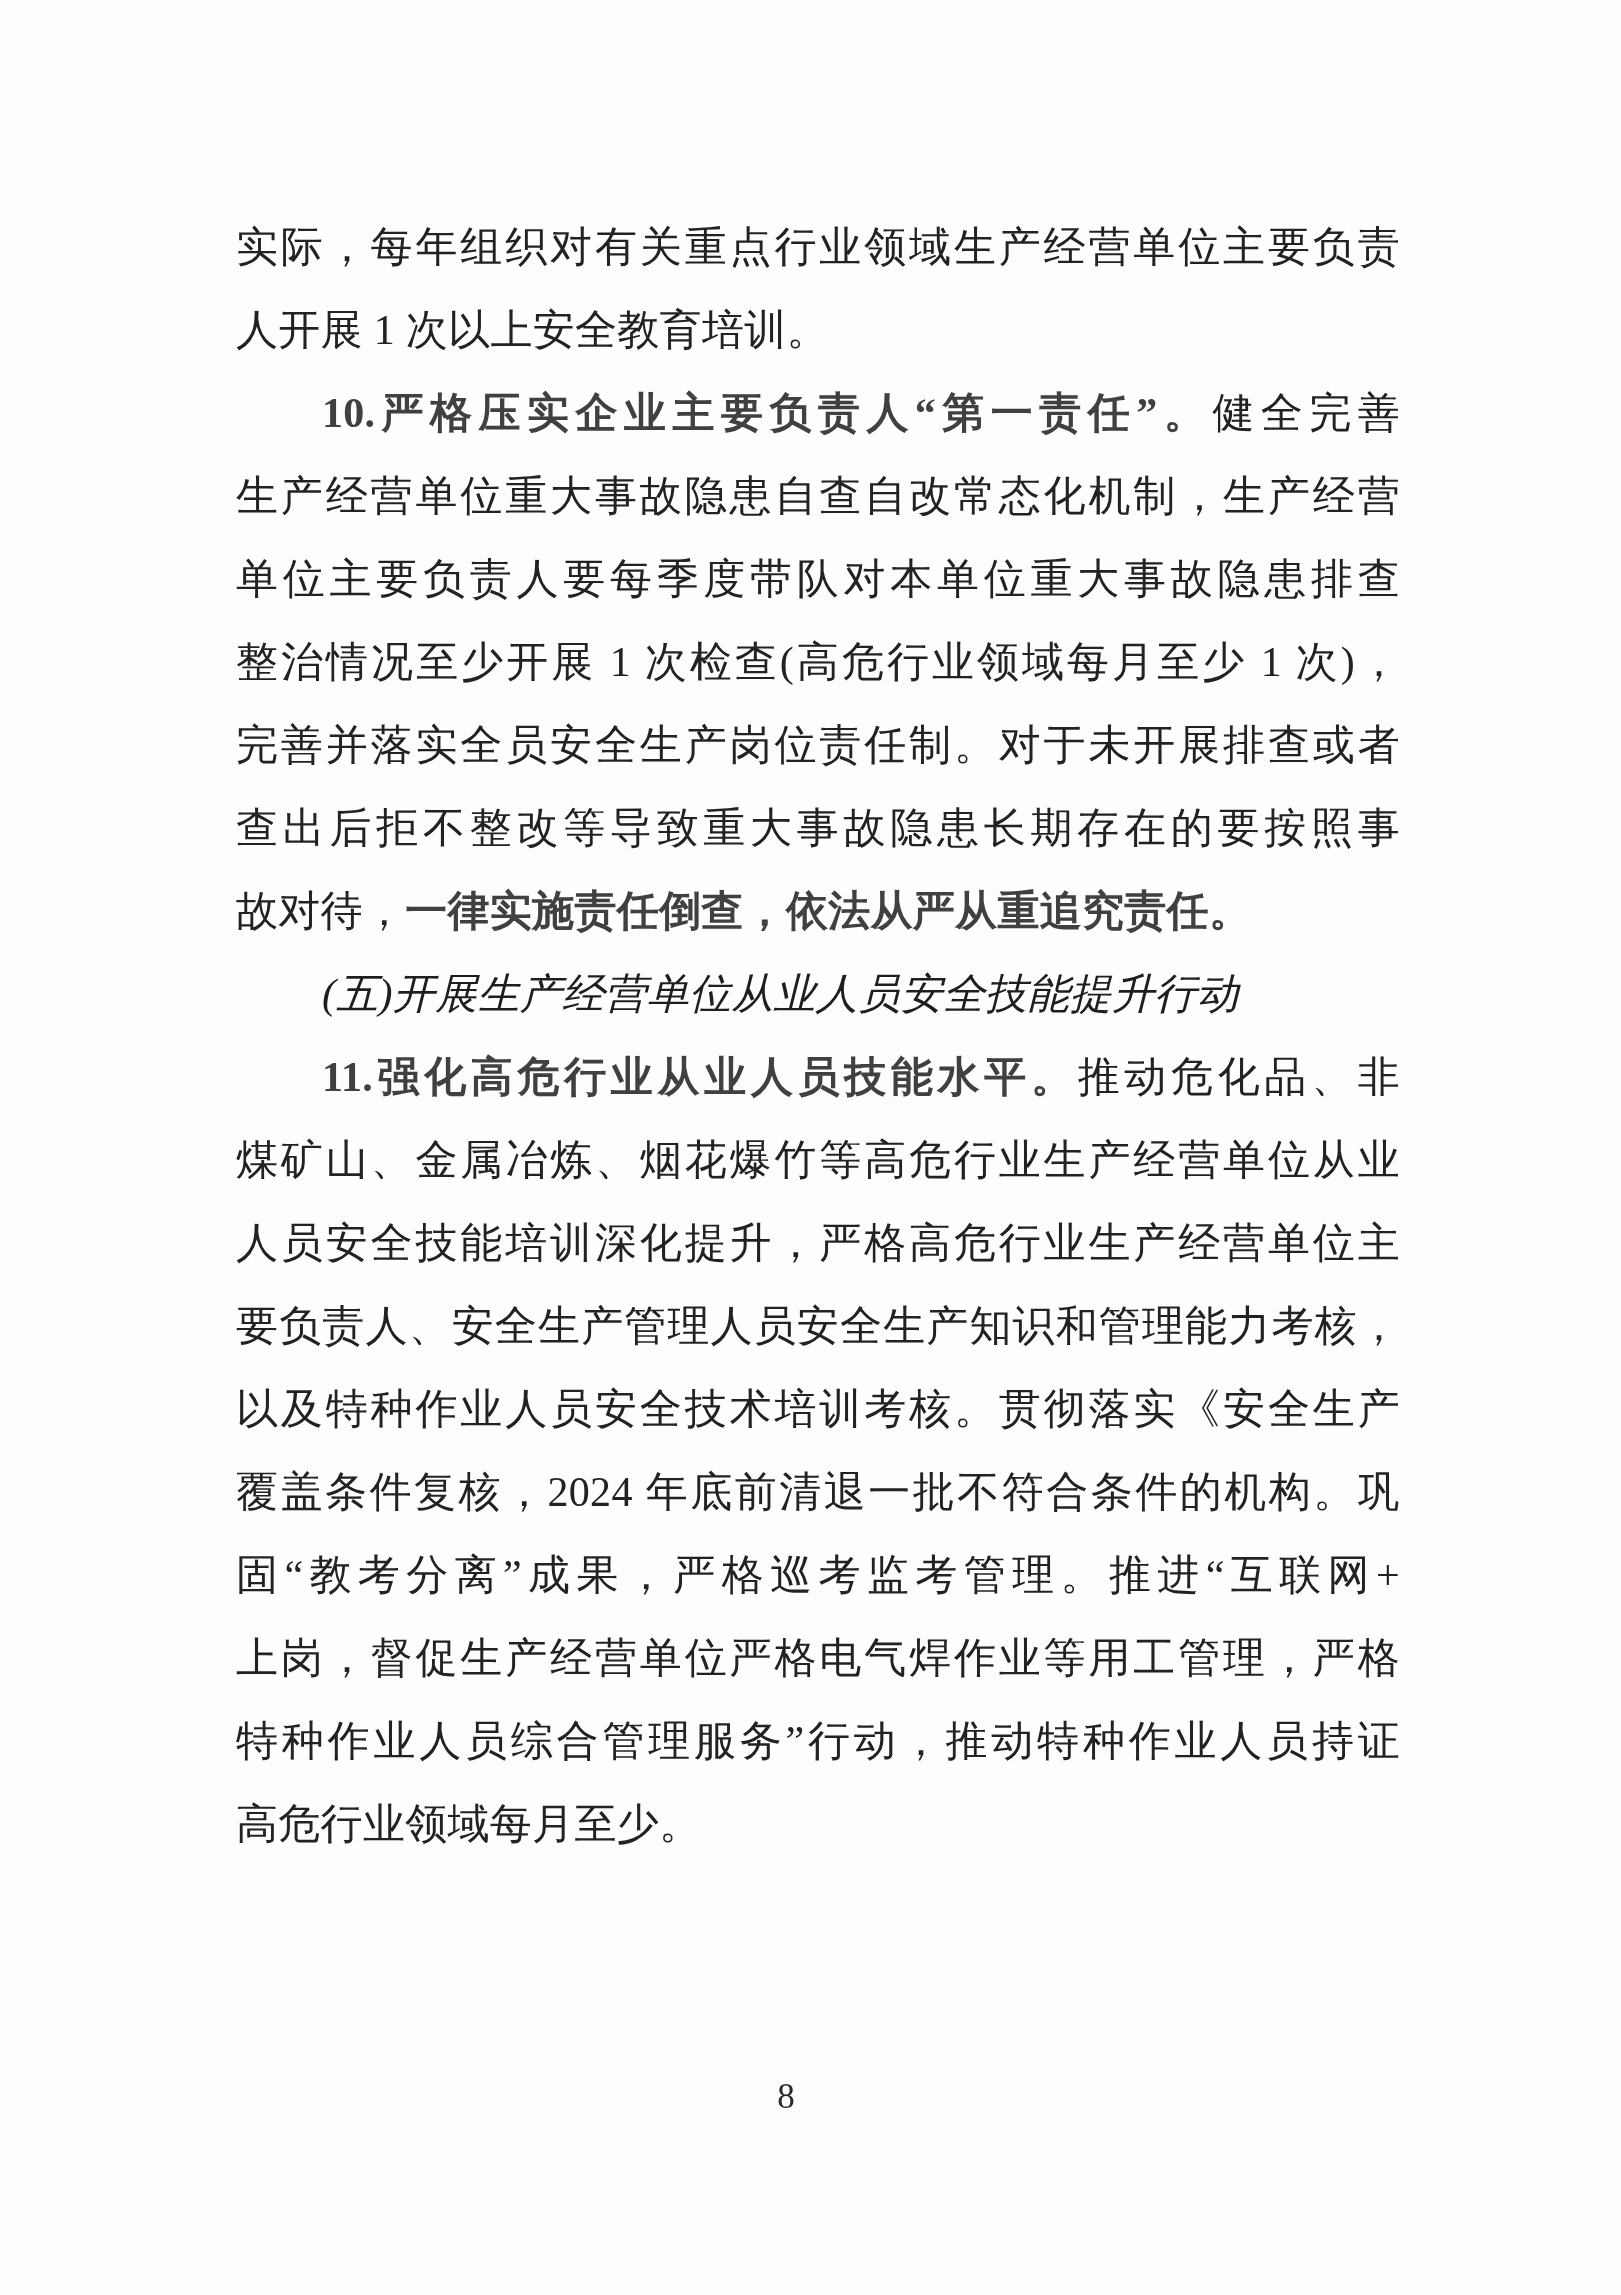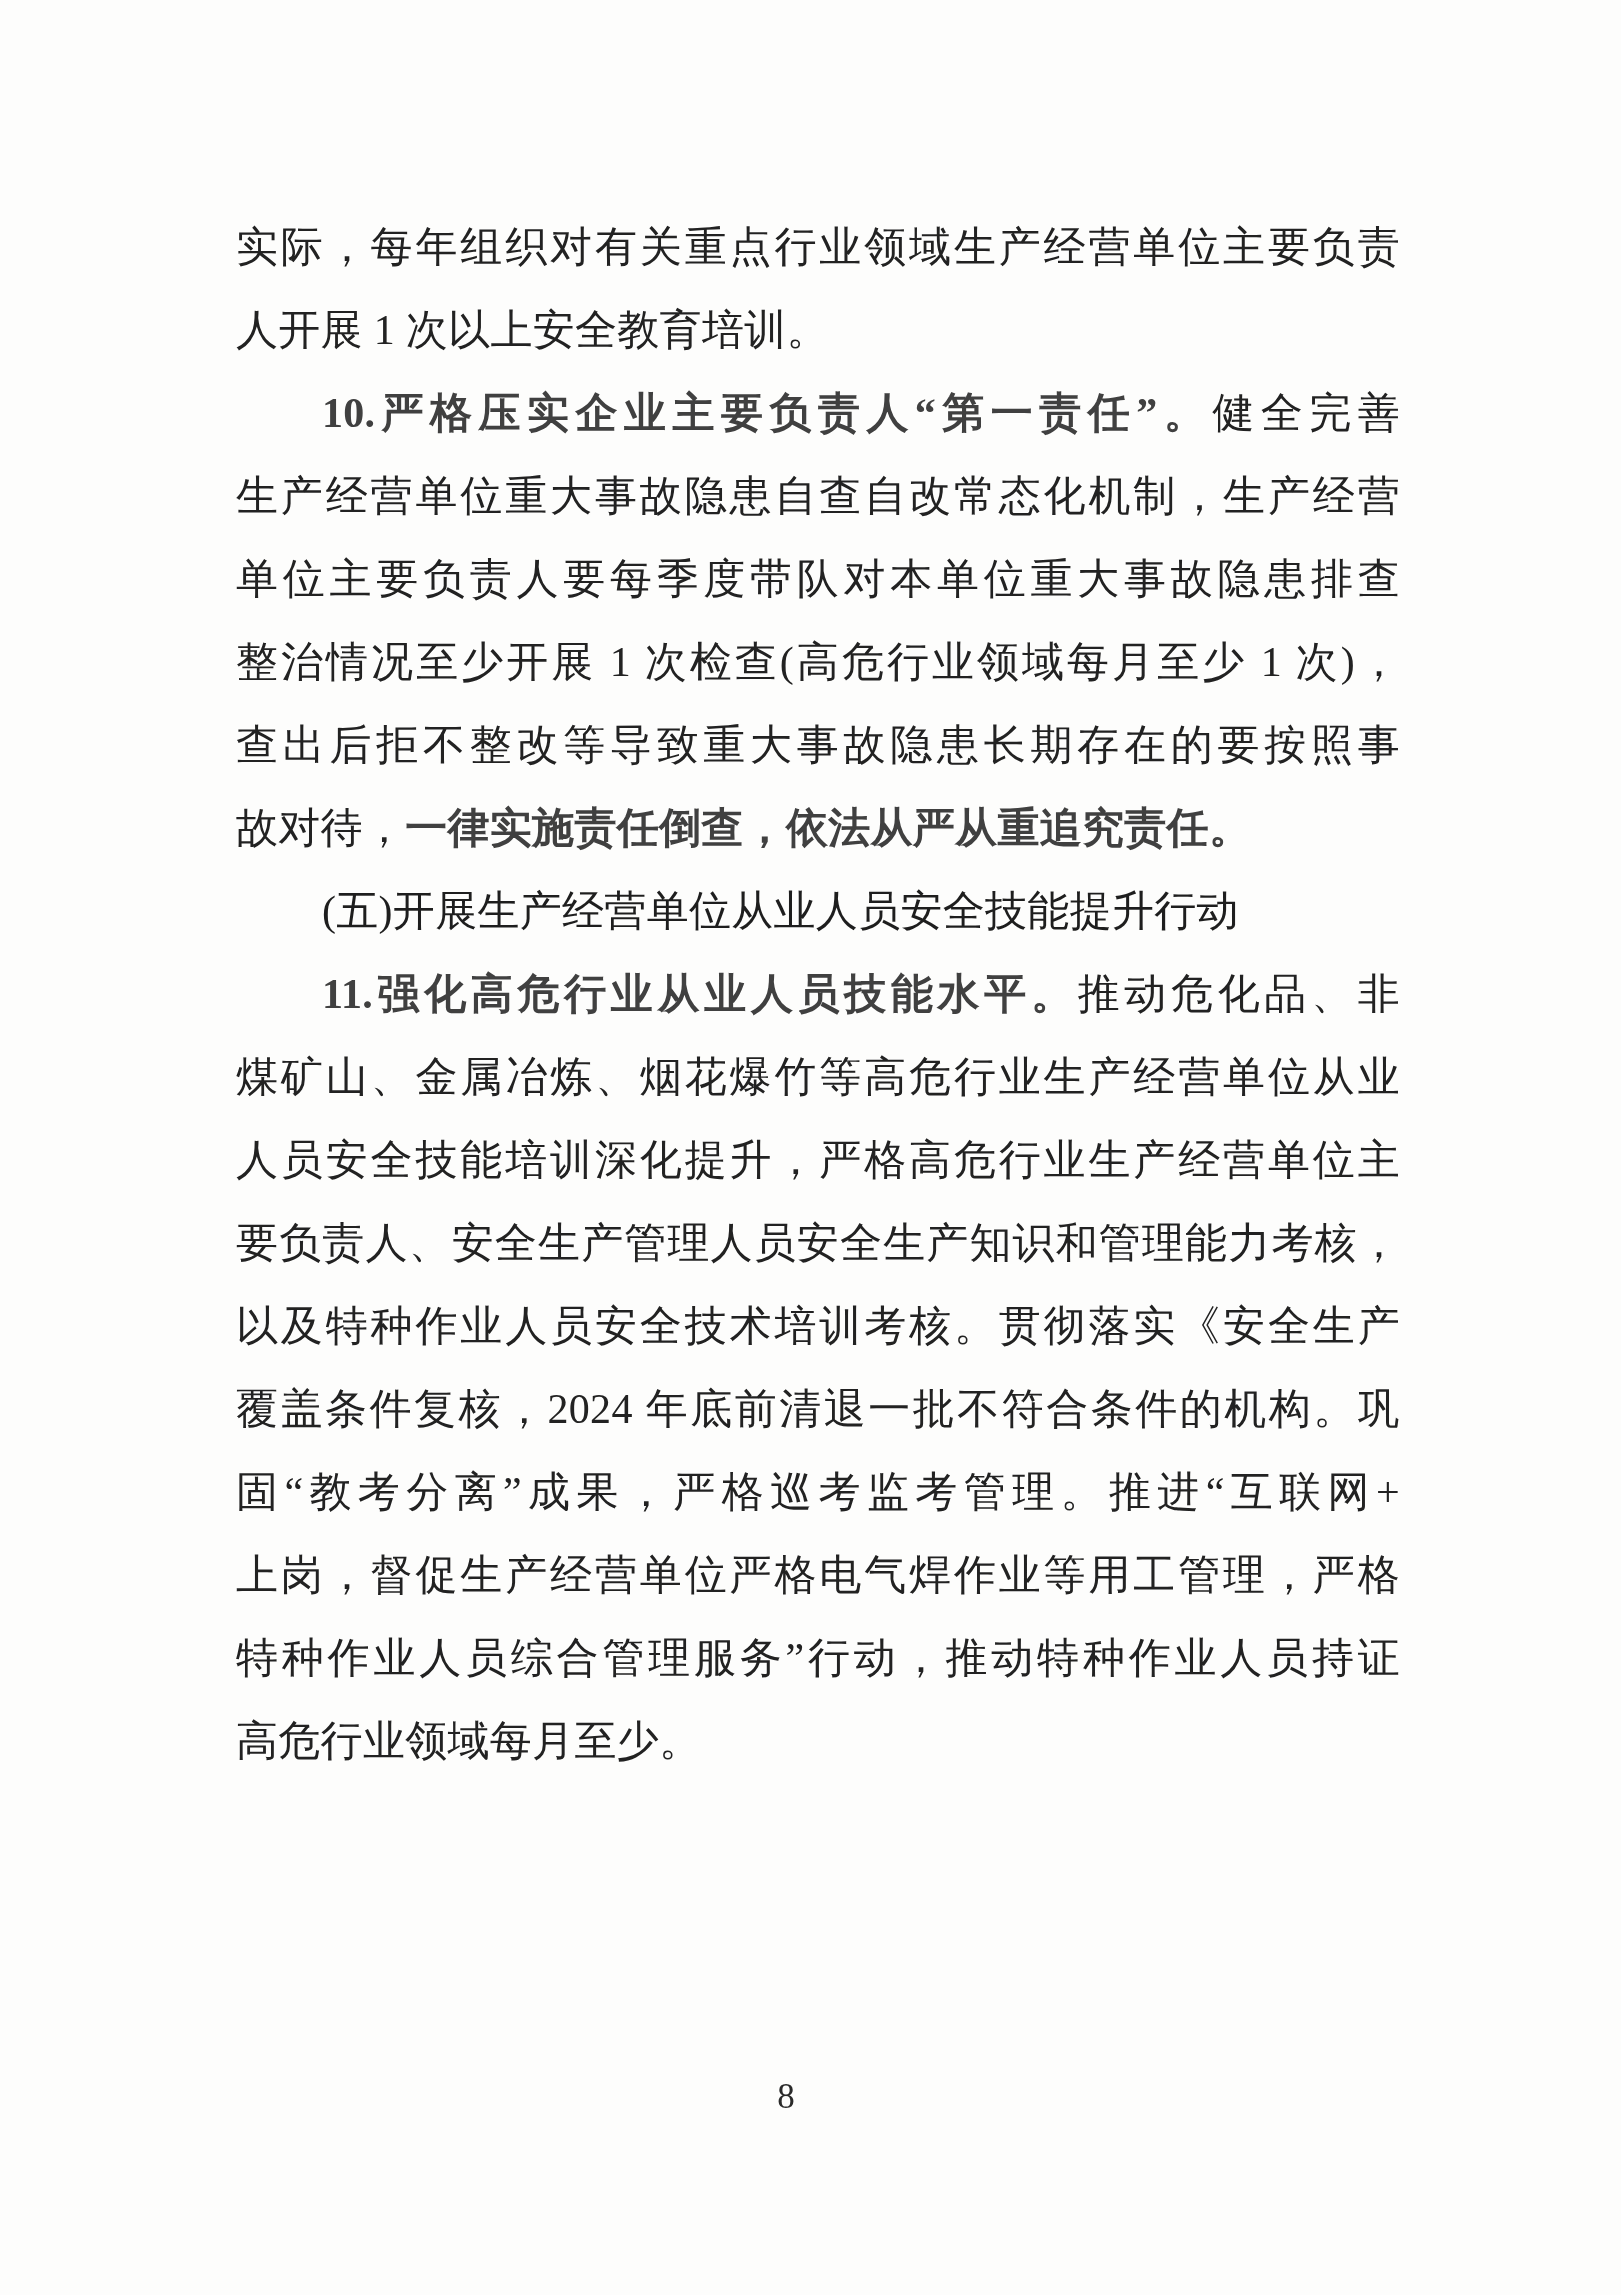--- a/index.html
+++ b/index.html
@@ -42,20 +42,21 @@
   .run-bold {
     font-weight: 700;
     color: #404040;
   }
   .run-normal {
     font-weight: 400;
   }
   .run-kai {
     font-weight: 400;
     color: #1e1e1e;
+    font-style: italic;
   }
   .footer-pagenum {
     position: absolute;
     top: 2076px;
     left: 0;
     width: 1621px;
     text-align: center;
     transform: translateX(-24.6px);
     font-size: 35px;
     line-height: 41px;
@@ -66,20 +67,21 @@
 <body>
 
 <div class="page">
   <div class="doc-body" id="doc-body">
       <div class="line justify"><span class="run-normal">实际，每年组织对有关重点行业领域生产经营单位主要负责</span></div>
       <div class="line left"><span class="run-normal">人开展 1 次以上安全教育培训。</span></div>
       <div class="line justify indent"><span class="run-bold">10.严格压实企业主要负责人“第一责任”。</span><span class="run-normal">健全完善</span></div>
       <div class="line justify"><span class="run-normal">生产经营单位重大事故隐患自查自改常态化机制，生产经营</span></div>
       <div class="line justify"><span class="run-normal">单位主要负责人要每季度带队对本单位重大事故隐患排查</span></div>
       <div class="line justify"><span class="run-normal">整治情况至少开展 1 次检查(高危行业领域每月至少 1 次)，</span></div>
+      <div class="line justify"><span class="run-normal">完善并落实全员安全生产岗位责任制。对于未开展排查或者</span></div>
       <div class="line justify"><span class="run-normal">查出后拒不整改等导致重大事故隐患长期存在的要按照事</span></div>
       <div class="line left"><span class="run-normal">故对待，</span><span class="run-bold">一律实施责任倒查，依法从严从重追究责任。</span></div>
       <div class="line left indent"><span class="run-kai">(五)开展生产经营单位从业人员安全技能提升行动</span></div>
       <div class="line justify indent"><span class="run-bold">11.强化高危行业从业人员技能水平。</span><span class="run-normal">推动危化品、非</span></div>
       <div class="line justify"><span class="run-normal">煤矿山、金属冶炼、烟花爆竹等高危行业生产经营单位从业</span></div>
       <div class="line justify"><span class="run-normal">人员安全技能培训深化提升，严格高危行业生产经营单位主</span></div>
       <div class="line justify"><span class="run-normal">要负责人、安全生产管理人员安全生产知识和管理能力考核，</span></div>
       <div class="line justify"><span class="run-normal">以及特种作业人员安全技术培训考核。贯彻落实《安全生产</span></div>
       <div class="line justify"><span class="run-normal">覆盖条件复核，2024 年底前清退一批不符合条件的机构。巩</span></div>
       <div class="line justify"><span class="run-normal">固“教考分离”成果，严格巡考监考管理。推进“互联网+</span></div>

